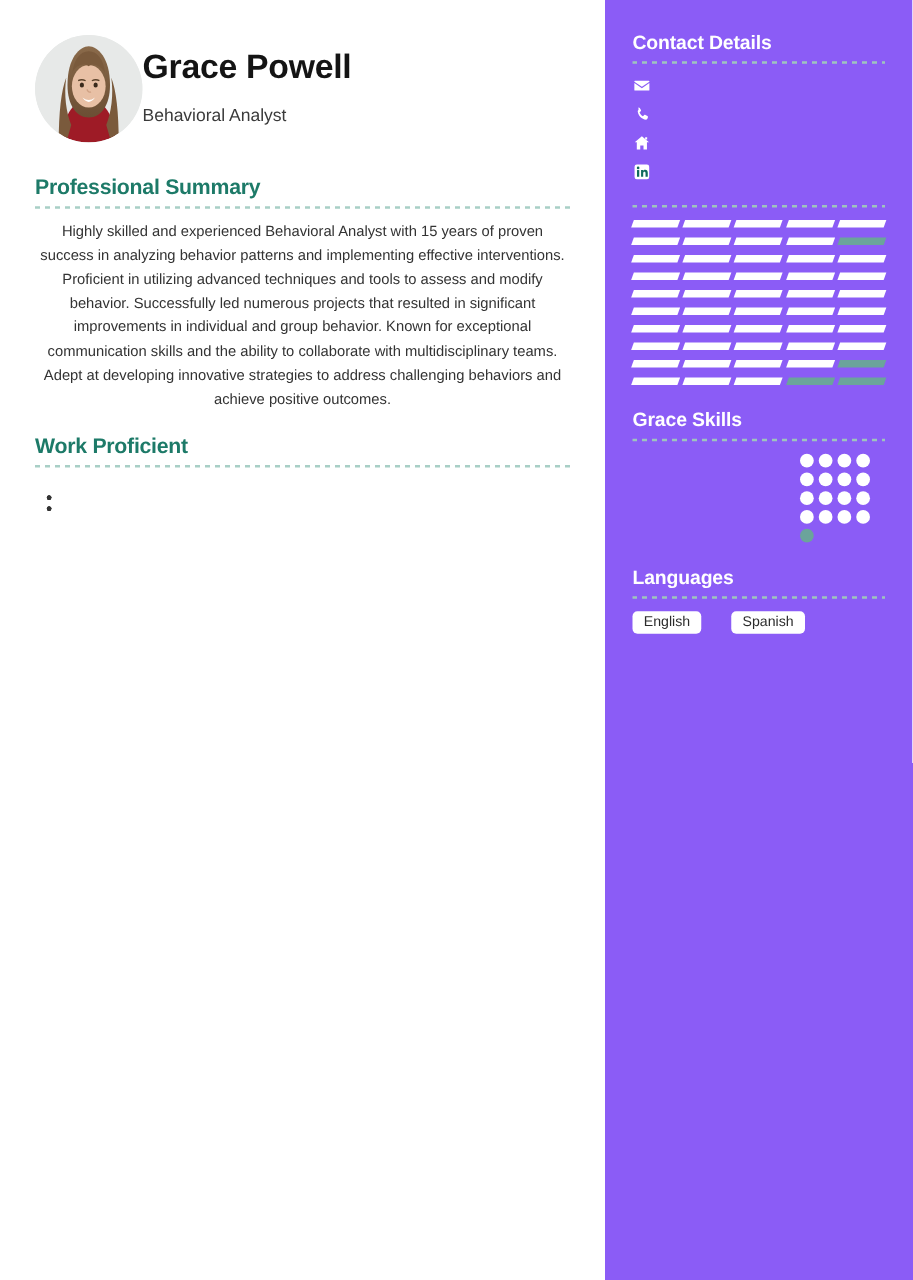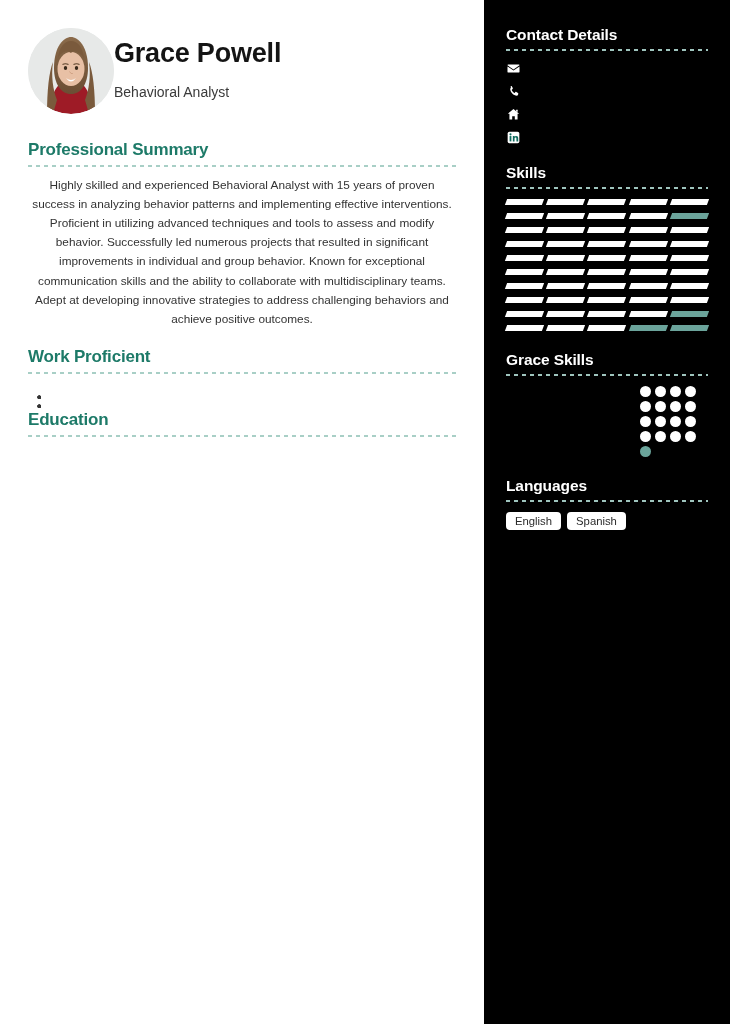--- a/index.html
+++ b/index.html
@@ -67,21 +67,21 @@
 
   .edu { margin-bottom:11px; }
   .edu-head { display:flex; justify-content:space-between; align-items:baseline; }
   .edu-title { font-size:12px; font-weight:bold; color:#141414; }
   .edu-date { font-size:10.5px; color:#4a4a4a; white-space:nowrap; }
   .edu-org { font-size:11.8px; color:#333; margin-top:1px; }
   .edu-desc { font-size:11.6px; line-height:1.55; color:#333; margin-top:7px; }
 
   
   .sidebar {
-    width:246px; background:#000000; color:#ffffff;
+    width:246px; background:#8b5cf6; color:#ffffff;
     padding:26px 22px 0 22px;
   }
   .side-sec { margin-bottom:20px; }
   .side-title {
     font-size:15.5px; font-weight:bold; color:#ffffff;
     letter-spacing:-0.1px; margin-bottom:5px;
   }
   .side-dotted {
     height:2px; width:100%;
     background-image:repeating-linear-gradient(to right,#9ec4bd 0 4px, transparent 4px 8px);
@@ -112,21 +112,21 @@
     margin-bottom:4px;
   }
   .soft-label { font-size:11.6px; color:#ffffff; }
   .soft-dots { display:flex; gap:4px; width:68px; justify-content:flex-start; }
   .dot {
     width:11px; height:11px; border-radius:50%;
     background:#ffffff; flex:0 0 11px;
   }
   .dot.off { background:#6ba49b; }
 
-  .lang-chips { display:flex; gap:6px; flex-wrap:wrap; }
+  .lang-chips { display:flex; gap:24px; flex-wrap:wrap; }
   .chip {
     background:#ffffff; color:#2b2b2b;
     font-size:11.3px; padding:3px 9px;
     border-radius:4px; display:inline-block;
   }
 </style>
 </head>
 <body>
 
 <div class="page">
@@ -202,42 +202,20 @@
               <li></li>
               <li></li>
               <li></li>
               <li></li>
               <li></li>
             </ul>
           </div>
         </div>
     </div>
 
-    <div class="section">
-      <div class="sec-title">Education</div>
-      <div class="dotted"></div>
-      <div id="edus">
-          <div class="edu">
-            <div class="edu-head">
-       <div class="edu-title"></div>
-       <div class="edu-date"></div>
-     </div>
-     <div class="edu-org"></div>
-     <div class="edu-desc"></div>
-          </div>
-          <div class="edu">
-            <div class="edu-head">
-       <div class="edu-title"></div>
-       <div class="edu-date"></div>
-     </div>
-     <div class="edu-org"></div>
-     <div class="edu-desc"></div>
-          </div>
-        </div>
-    </div>
 
   </div>
 
   <div class="sidebar">
 
     <div class="side-sec">
       <div class="side-title">Contact Details</div>
       <div class="side-dotted"></div>
       <div id="contacts">
           <div class="contact-row">
@@ -276,21 +254,20 @@
                   <path d="M7.2 6.2h2.1v.9c.3-.6 1-1.1 2-1.1 1.7 0 2.5 1 2.5 2.9v3.9h-2.2V9.4c0-1-.35-1.5-1.1-1.5-.8 0-1.2.55-1.2 1.55v3.35H7.2z"></path>
                 </g>
               </svg>
             </span>
      <span></span>
           </div>
         </div>
     </div>
 
     <div class="side-sec">
-      <div class="side-title">Skills</div>
       <div class="side-dotted"></div>
       <div id="skills">
           <div class="skill">
             <div class="skill-label"></div>
      <div class="skill-bar">
               <span class="seg"></span>
               <span class="seg"></span>
               <span class="seg"></span>
               <span class="seg"></span>
               <span class="seg"></span>

